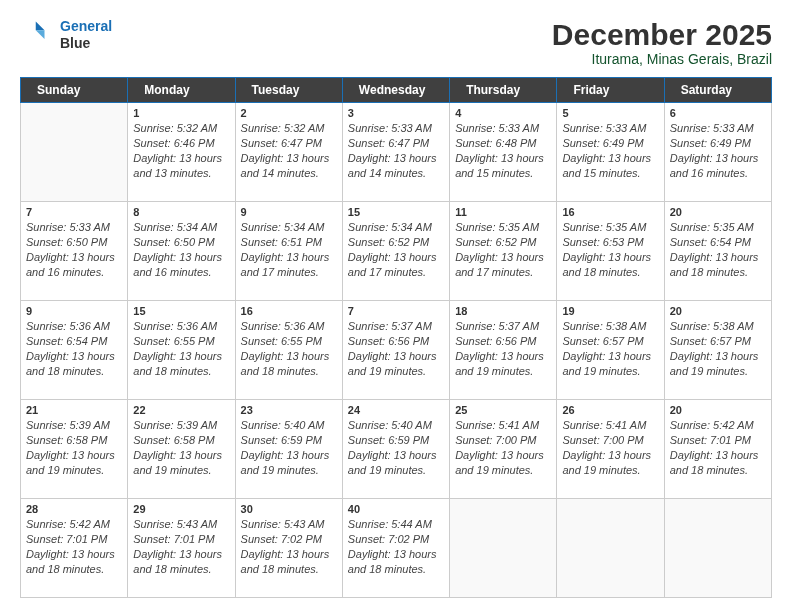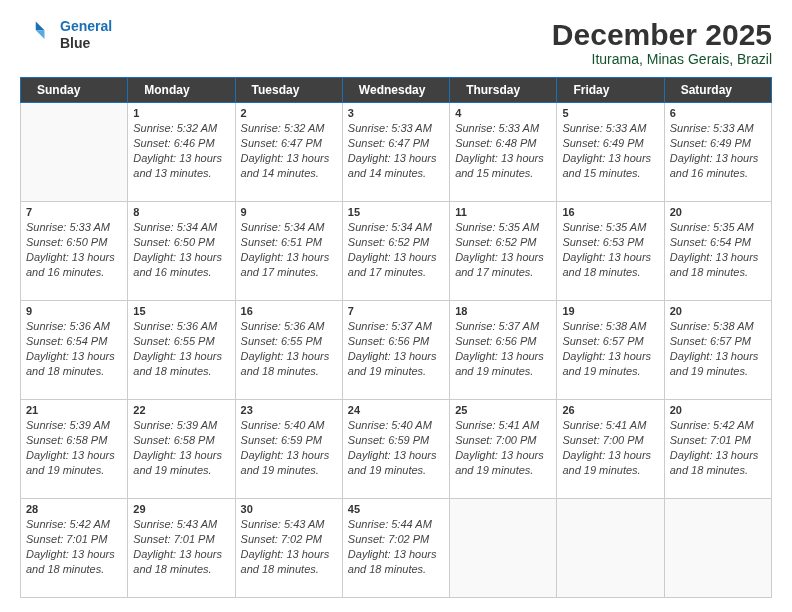--- a/index.html
+++ b/index.html
@@ -251,21 +251,21 @@
           </td>
           <td>
             <span class="day-num">29</span>
             <div class="cell-text">Sunrise: 5:43 AM<br>Sunset: 7:01 PM<br>Daylight: 13 hours and 18 minutes.</div>
           </td>
           <td>
             <span class="day-num">30</span>
             <div class="cell-text">Sunrise: 5:43 AM<br>Sunset: 7:02 PM<br>Daylight: 13 hours and 18 minutes.</div>
           </td>
           <td>
-            <span class="day-num">45</span>
+            <span class="day-num">40</span>
             <div class="cell-text">Sunrise: 5:44 AM<br>Sunset: 7:02 PM<br>Daylight: 13 hours and 18 minutes.</div>
           </td>
           <td class="empty-cell"></td>
           <td class="empty-cell"></td>
           <td class="empty-cell"></td>
         </tr>
       </tbody>
   </table>
 </div>
 

